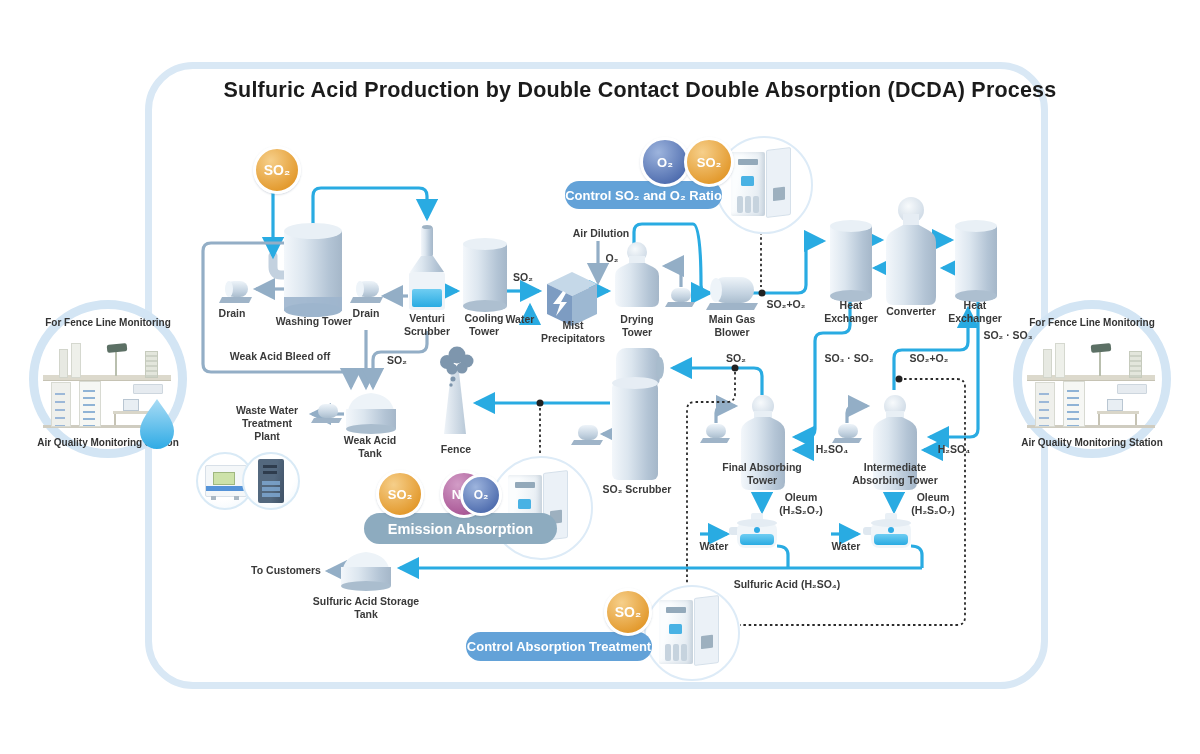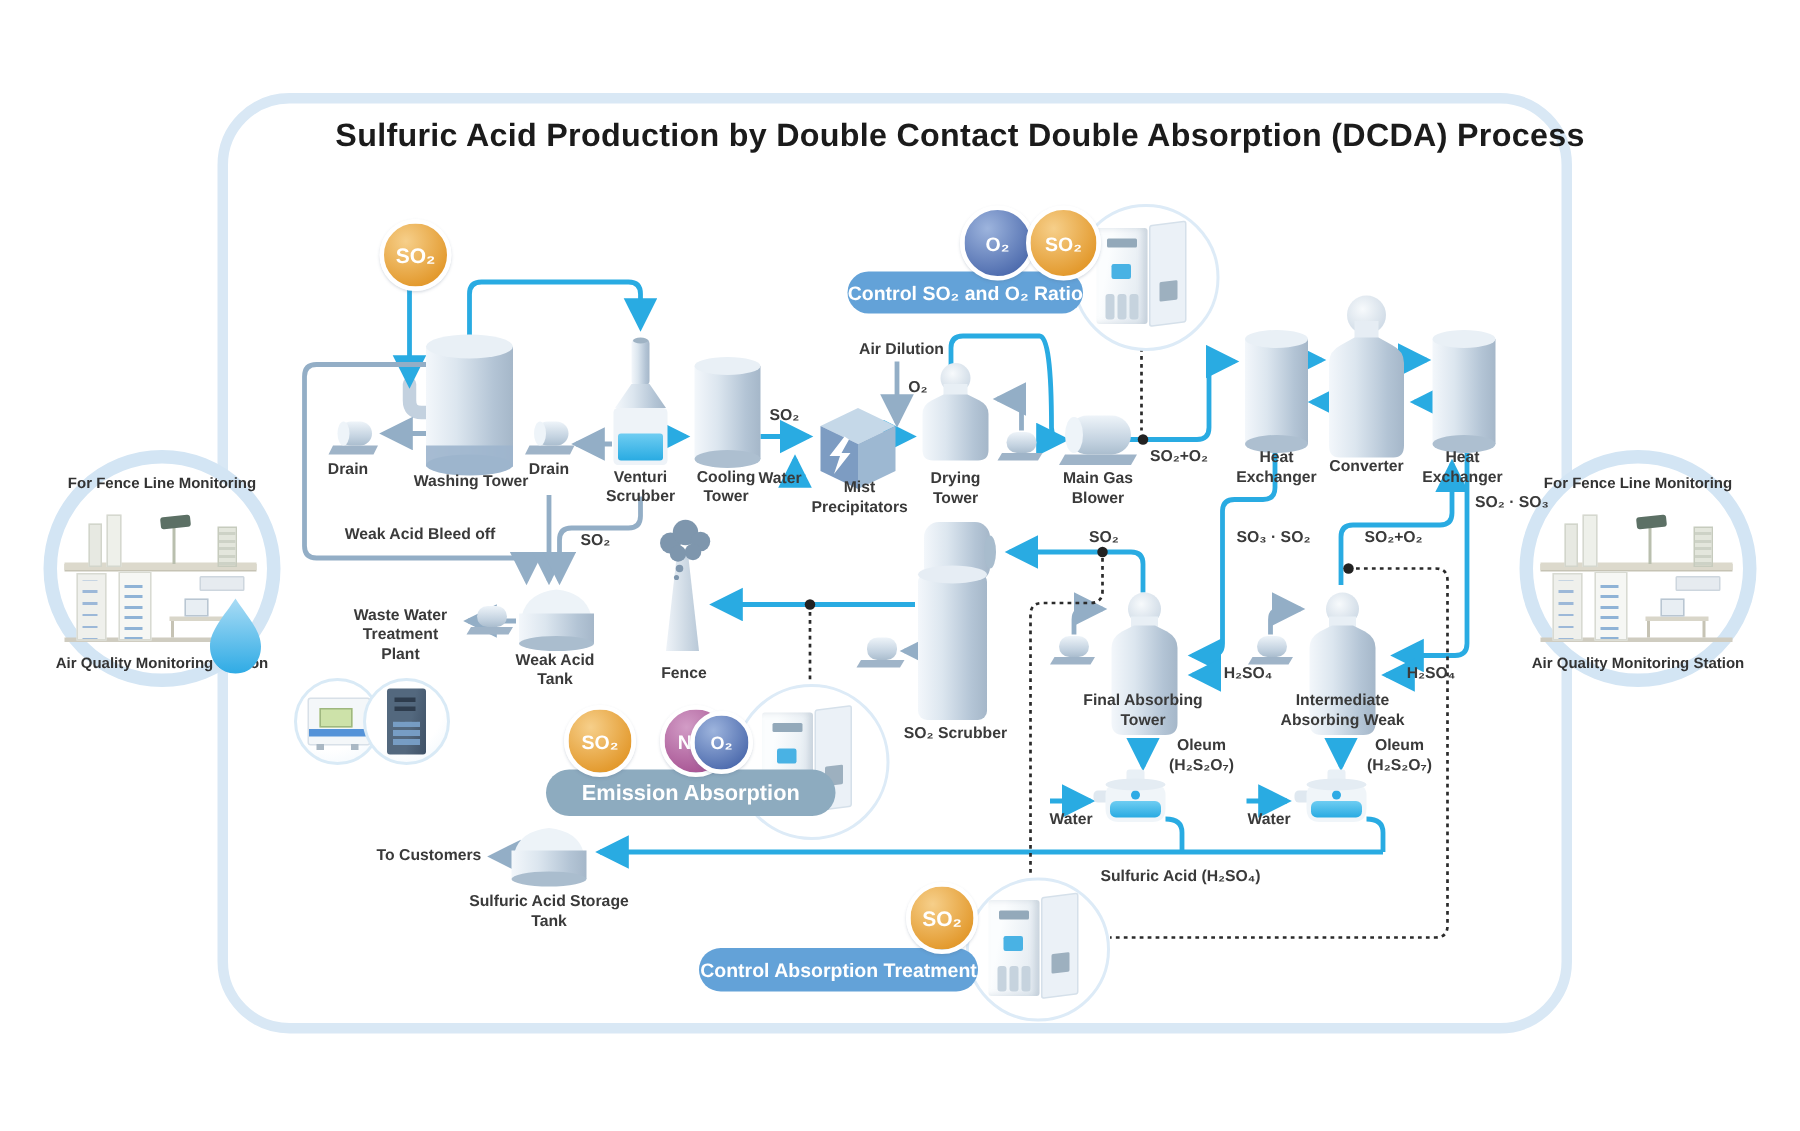--- a/index.html
+++ b/index.html
@@ -467,21 +467,21 @@
 Exchanger</div>
   <div class="lbl" style="left:820px;top:352px;width:58px;z-index:8;">SO₃ · SO₂</div>
   <div class="lbl" style="left:903px;top:352px;width:52px;z-index:8;">SO₂+O₂</div>
   <div class="lbl" style="left:979px;top:329px;width:58px;z-index:8;">SO₂ · SO₃</div>
   <div class="lbl" style="left:720px;top:352px;width:32px;z-index:8;">SO₂</div>
   <div class="lbl" style="left:809px;top:443px;width:46px;z-index:8;">H₂SO₄</div>
   <div class="lbl" style="left:931px;top:443px;width:46px;z-index:8;">H₂SO₄</div>
   <div class="lbl" style="left:712px;top:461px;width:100px;z-index:8;">Final Absorbing
 Tower</div>
   <div class="lbl" style="left:843px;top:461px;width:104px;z-index:8;">Intermediate
-Absorbing Weak</div>
+Absorbing Tower</div>
   <div class="lbl" style="left:773px;top:491px;width:56px;z-index:8;">Oleum
 (H₂S₂O₇)</div>
   <div class="lbl" style="left:905px;top:491px;width:56px;z-index:8;">Oleum
 (H₂S₂O₇)</div>
   <div class="lbl" style="left:694px;top:540px;width:40px;z-index:8;">Water</div>
   <div class="lbl" style="left:826px;top:540px;width:40px;z-index:8;">Water</div>
   <div class="lbl" style="left:722px;top:578px;width:130px;z-index:8;">Sulfuric Acid (H₂SO₄)</div>
   <div class="lbl" style="left:595px;top:483px;width:84px;z-index:8;">SO₂ Scrubber</div>
   <div class="lbl" style="left:438px;top:443px;width:36px;z-index:8;">Fence</div>
   <div class="lbl" style="left:340px;top:434px;width:60px;z-index:8;">Weak Acid

